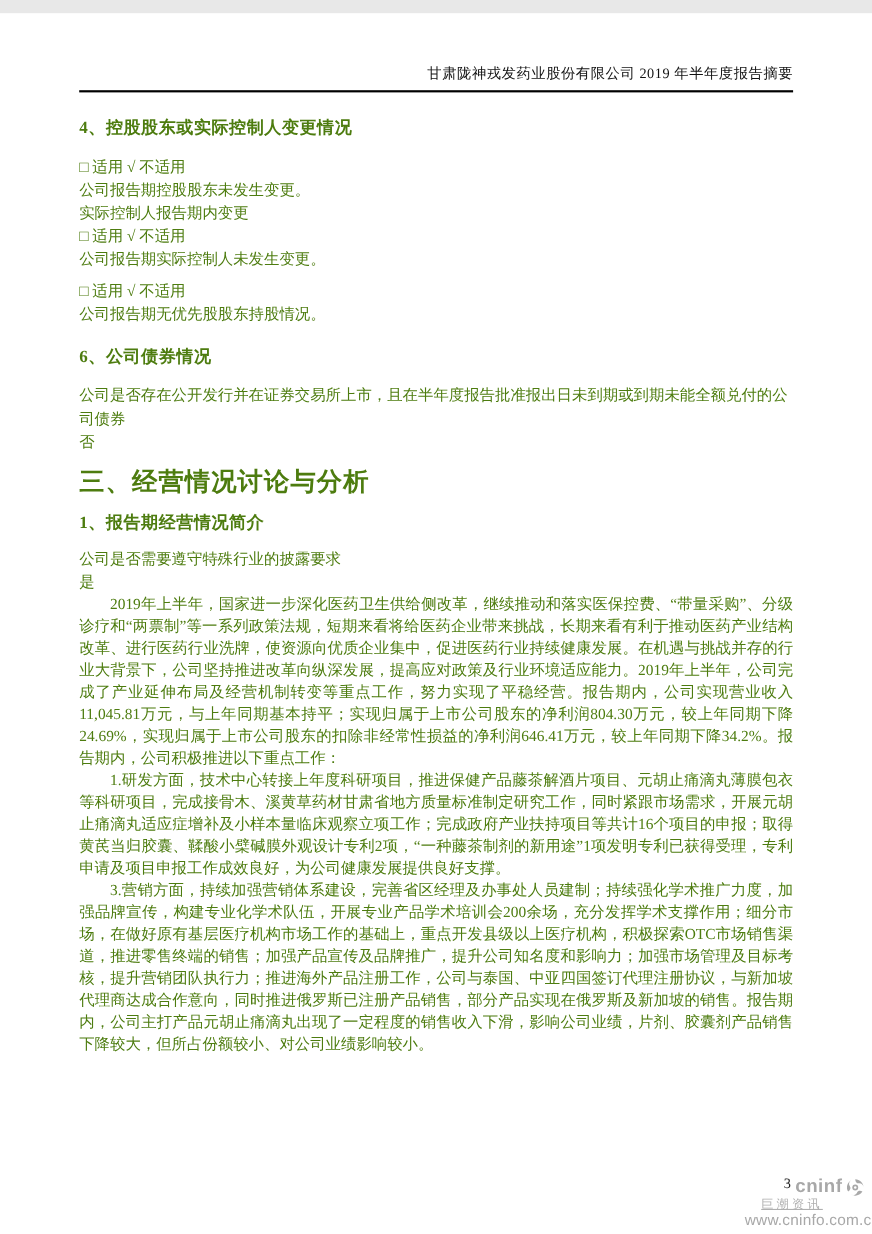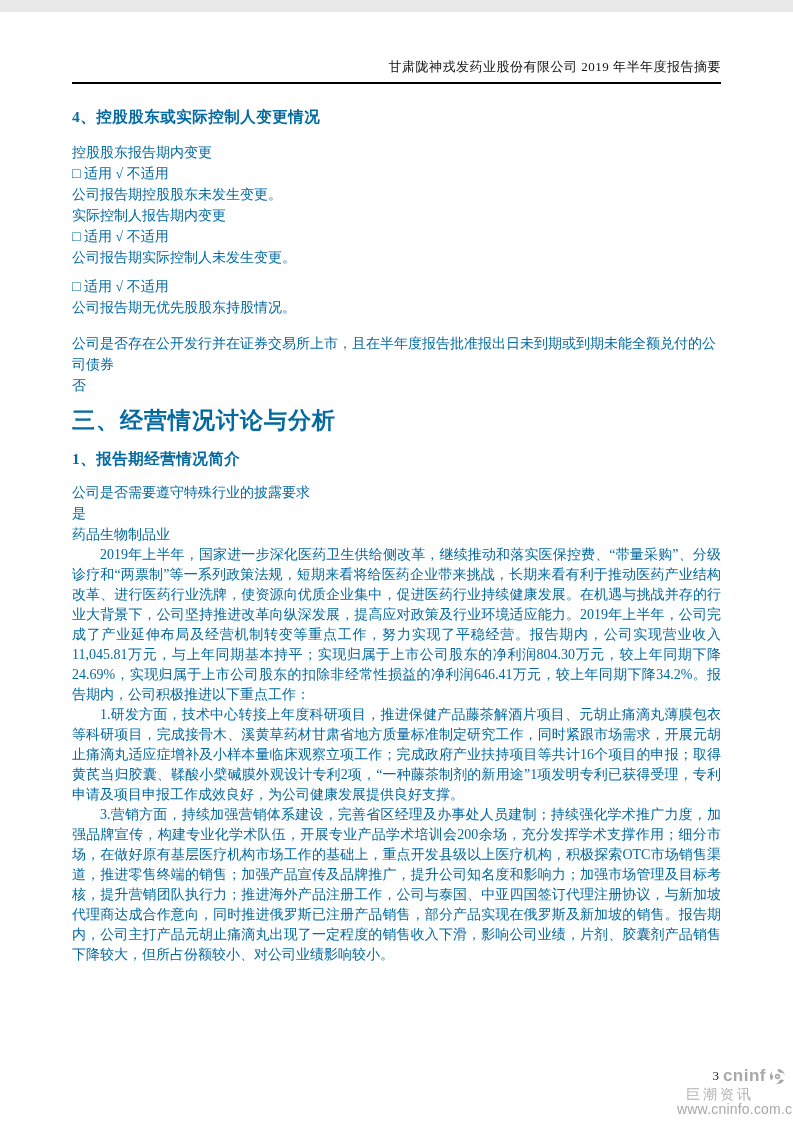--- a/index.html
+++ b/index.html
@@ -23,21 +23,21 @@
     border-bottom: 2px solid #000000;
     text-align: right;
     font-size: 13px;
     color: #111111;
     letter-spacing: 0.5px;
   }
   
   .content {
     margin: 0 72px;
     font-size: 14px;
-    color: #0369a1;
+    color: #4d7c0f;
   }
   .h-sec {
     font-size: 15.5px;
     font-weight: 700;
     line-height: 21px;
     letter-spacing: 0.5px;
   }
   .h-part {
     font-size: 23px;
     font-weight: 700;
@@ -88,70 +88,70 @@
     gap: 2px;
   }
   .logo-brand {
     font-size: 17px;
     font-weight: 700;
     color: #a8a8a8;
     letter-spacing: 0.5px;
   }
   .swirl-icon { width: 19px; height: 19px; display: block; }
   .logo-cn {
-    font-size: 14px;
+    font-size: 11px;
     letter-spacing: 3px;
     color: #b0b0b0;
     margin: 1px 24px 1px 0;
+    text-decoration: underline;
   }
   .logo-url {
     font-size: 14px;
     color: #a8a8a8;
     letter-spacing: 0.2px;
   }
 </style>
 </head>
 <body>
 
 <div class="page">
 
   <div class="doc-header">
     <span>甘肃陇神戎发药业股份有限公司 2019 年半年度报告摘要</span>
   </div>
 
   <div class="content">
 
     <div class="h-sec" id="s4-heading">4、控股股东或实际控制人变更情况</div>
     <div id="s4-lines">
-      <div class="line">控股股东报告期内变更</div>
       <div class="line">□ 适用 √ 不适用</div>
       <div class="line">公司报告期控股股东未发生变更。</div>
       <div class="line">实际控制人报告期内变更</div>
       <div class="line">□ 适用 √ 不适用</div>
       <div class="line">公司报告期实际控制人未发生变更。</div>
     </div>
 
     <div id="s5-lines">
       <div class="line">□ 适用 √ 不适用</div>
       <div class="line">公司报告期无优先股股东持股情况。</div>
     </div>
 
+    <div class="h-sec" id="s6-heading">6、公司债券情况</div>
     <div id="s6-lines">
       <div class="line">公司是否存在公开发行并在证券交易所上市，且在半年度报告批准报出日未到期或到期未能全额兑付的公司债券</div>
       <div class="line">否</div>
     </div>
 
     <div class="h-part" id="part3-heading">三、经营情况讨论与分析</div>
 
     <div class="h-sec" id="s1-heading">1、报告期经营情况简介</div>
 
     <div id="intro-lines">
       <div class="line">公司是否需要遵守特殊行业的披露要求</div>
       <div class="line">是</div>
-      <div class="line">药品生物制品业</div>
     </div>
 
     <p class="para">2019年上半年，国家进一步深化医药卫生供给侧改革，继续推动和落实医保控费、“带量采购”、分级诊疗和“两票制”等一系列政策法规，短期来看将给医药企业带来挑战，长期来看有利于推动医药产业结构改革、进行医药行业洗牌，使资源向优质企业集中，促进医药行业持续健康发展。在机遇与挑战并存的行业大背景下，公司坚持推进改革向纵深发展，提高应对政策及行业环境适应能力。2019年上半年，公司完成了产业延伸布局及经营机制转变等重点工作，努力实现了平稳经营。报告期内，公司实现营业收入11,045.81万元，与上年同期基本持平；实现归属于上市公司股东的净利润804.30万元，较上年同期下降24.69%，实现归属于上市公司股东的扣除非经常性损益的净利润646.41万元，较上年同期下降34.2%。报告期内，公司积极推进以下重点工作：</p>
     <p class="para">1.研发方面，技术中心转接上年度科研项目，推进保健产品藤茶解酒片项目、元胡止痛滴丸薄膜包衣等科研项目，完成接骨木、溪黄草药材甘肃省地方质量标准制定研究工作，同时紧跟市场需求，开展元胡止痛滴丸适应症增补及小样本量临床观察立项工作；完成政府产业扶持项目等共计16个项目的申报；取得黄芪当归胶囊、鞣酸小檗碱膜外观设计专利2项，“一种藤茶制剂的新用途”1项发明专利已获得受理，专利申请及项目申报工作成效良好，为公司健康发展提供良好支撑。</p>
     <p class="para">3.营销方面，持续加强营销体系建设，完善省区经理及办事处人员建制；持续强化学术推广力度，加强品牌宣传，构建专业化学术队伍，开展专业产品学术培训会200余场，充分发挥学术支撑作用；细分市场，在做好原有基层医疗机构市场工作的基础上，重点开发县级以上医疗机构，积极探索OTC市场销售渠道，推进零售终端的销售；加强产品宣传及品牌推广，提升公司知名度和影响力；加强市场管理及目标考核，提升营销团队执行力；推进海外产品注册工作，公司与泰国、中亚四国签订代理注册协议，与新加坡代理商达成合作意向，同时推进俄罗斯已注册产品销售，部分产品实现在俄罗斯及新加坡的销售。报告期内，公司主打产品元胡止痛滴丸出现了一定程度的销售收入下滑，影响公司业绩，片剂、胶囊剂产品销售下降较大，但所占份额较小、对公司业绩影响较小。</p>
 
   </div>
 
   <div class="page-number">3</div>
 

